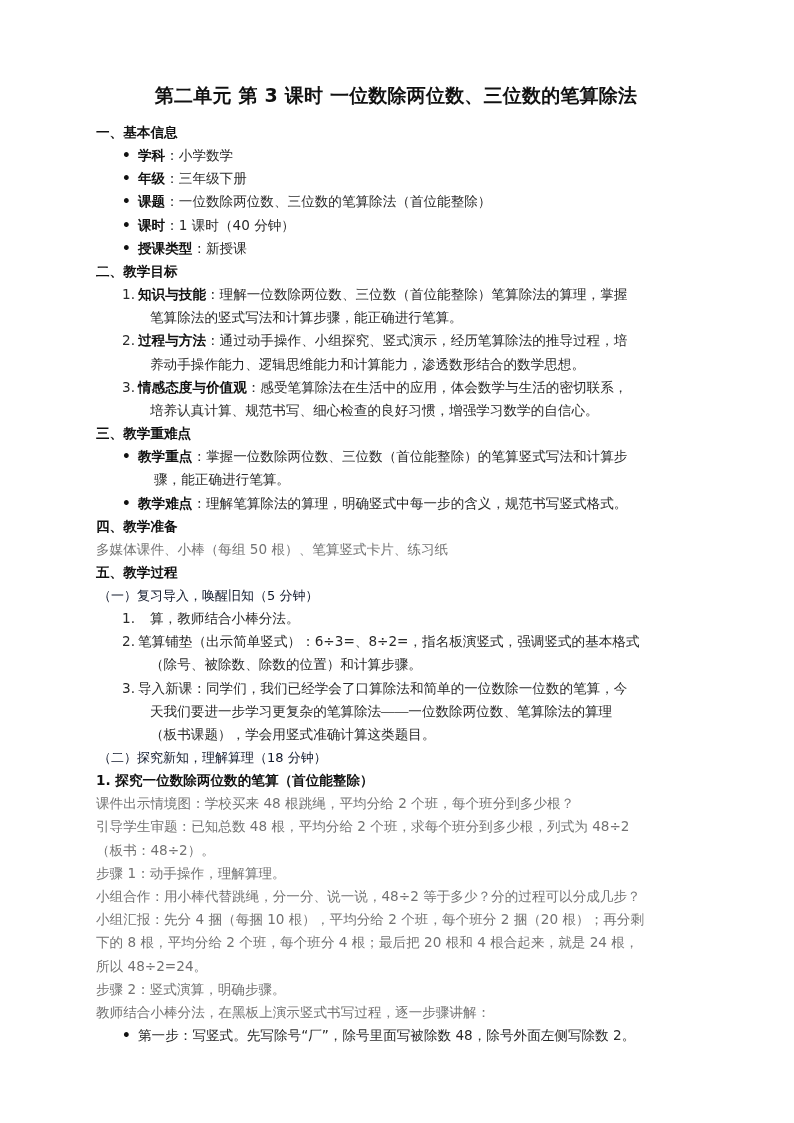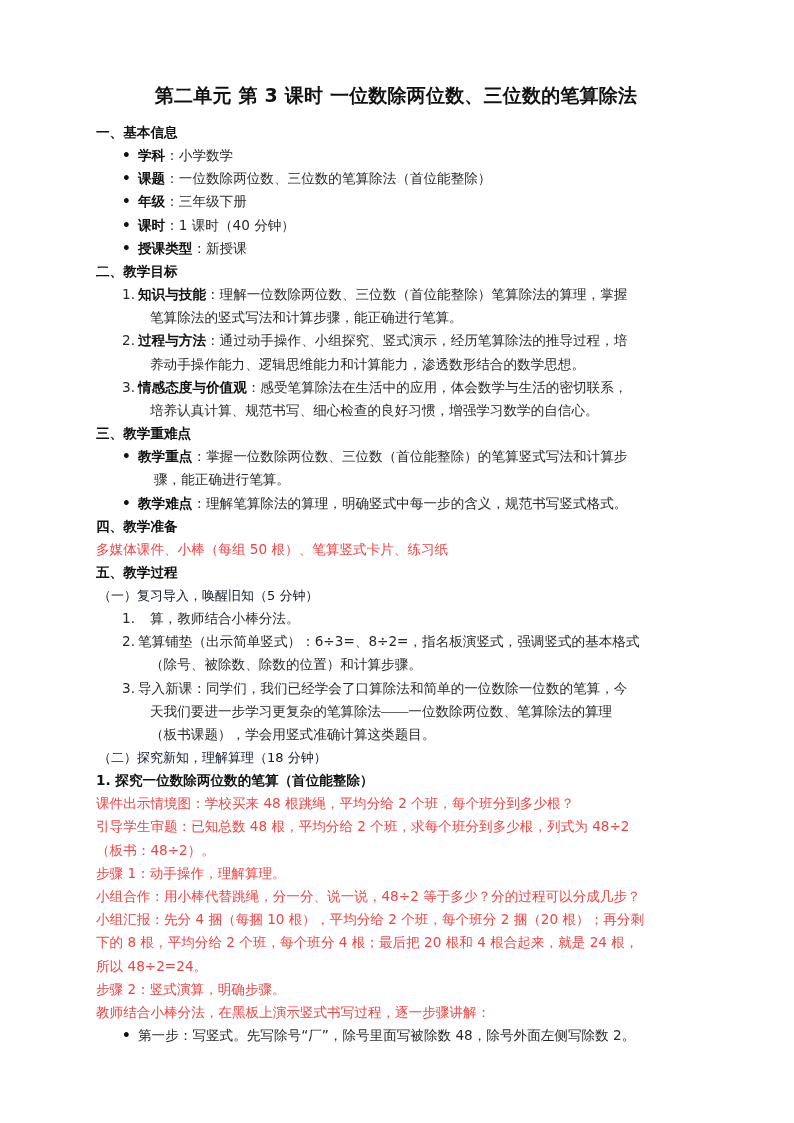--- a/index.html
+++ b/index.html
@@ -7,40 +7,40 @@
     width: 794px; height: 1123px; position: relative; overflow: hidden;
     font-family: "DejaVu Sans", "Liberation Sans", sans-serif;
     color: #1a1a1a;
   }
   .page { position: absolute; left: 96px; top: 70px; width: 600px; }
   .title {
     text-align: center; font-size: 19px; font-weight: bold; color: #111;
     margin: 11px 0 12px -6px; width: 612px; letter-spacing: 0.2px; line-height: 28px;
   }
   .h1 { font-size: 13.6px; font-weight: bold; line-height: 23px; color: #111; }
-  .p { font-size: 13.6px; line-height: 23.2px; color: #ef4444; }
+  .p { font-size: 13.6px; line-height: 23.2px; color: #737373; }
   .sub { font-size: 13px; font-weight: normal; line-height: 23px; color: #0f172a; padding-left: 2px; }
   .bul { position: relative; padding-left: 42px; font-size: 13.6px; line-height: 23.2px; color: #2a2a2a; }
   .bul::before { content: "\2022"; position: absolute; left: 26px; top: 0; color: #111; font-weight: bold; }
   .bul .cont { display: block; padding-left: 16px; }
   .num { position: relative; padding-left: 42px; font-size: 13.6px; line-height: 23.2px; color: #2a2a2a; }
   .num .n { position: absolute; left: 26px; top: 0; color: #2a2a2a; }
   .num .cont { display: block; padding-left: 12px; font-family: Liberation Serif, serif; }
   b, .k { font-weight: bold; color: #111; }
 </style>
 </head>
 <body>
 
 <div class="page">
   <div class="title">第二单元 第 3 课时 一位数除两位数、三位数的笔算除法</div>
 
   <div class="h1">一、基本信息</div>
   <div class="bul"><b>学科</b><span>：</span><span>小学数学</span></div>
+  <div class="bul"><b>年级</b><span>：</span><span>三年级下册</span></div>
   <div class="bul"><b>课题</b><span>：</span><span>一位数除两位数、三位数的笔算除法（首位能整除）</span></div>
-  <div class="bul"><b>年级</b><span>：</span><span>三年级下册</span></div>
   <div class="bul"><b>课时</b><span>：</span><span>1 课时（40 分钟）</span></div>
   <div class="bul"><b>授课类型</b><span>：</span><span>新授课</span></div>
 
   <div class="h1">二、教学目标</div>
   <div class="num"><span class="n">1.</span><b>知识与技能</b><span>：</span><span>理解一位数除两位数、三位数（首位能整除）笔算除法的算理，掌握</span><span class="cont">笔算除法的竖式写法和计算步骤，能正确进行笔算。</span></div>
   <div class="num"><span class="n">2.</span><b>过程与方法</b><span>：</span><span>通过动手操作、小组探究、竖式演示，经历笔算除法的推导过程，培</span><span class="cont">养动手操作能力、逻辑思维能力和计算能力，渗透数形结合的数学思想。</span></div>
   <div class="num"><span class="n">3.</span><b>情感态度与价值观</b><span>：</span><span>感受笔算除法在生活中的应用，体会数学与生活的密切联系，</span><span class="cont">培养认真计算、规范书写、细心检查的良好习惯，增强学习数学的自信心。</span></div>
 
   <div class="h1">三、教学重难点</div>
   <div class="bul"><b>教学重点</b><span>：</span><span>掌握一位数除两位数、三位数（首位能整除）的笔算竖式写法和计算步</span><span class="cont">骤，能正确进行笔算。</span></div>

